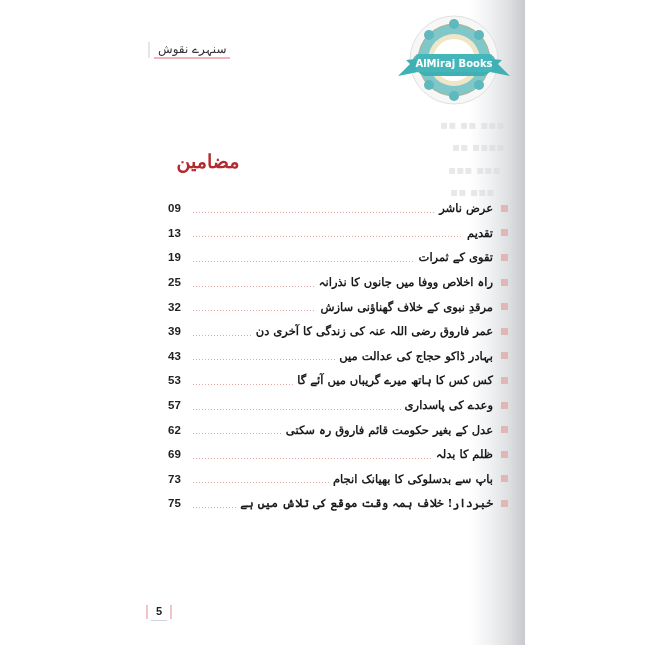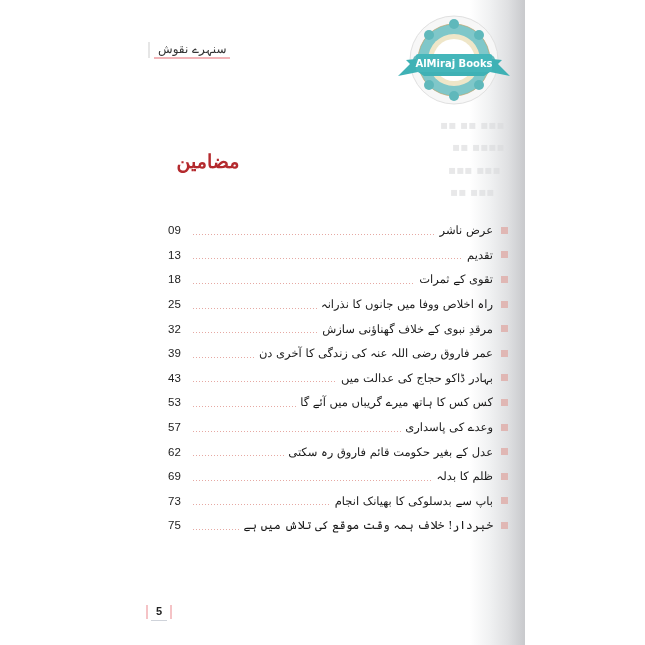--- a/index.html
+++ b/index.html
@@ -21,21 +21,21 @@
     .header-mark .txt {
       font-family: "DejaVu Serif", serif; font-size: 12px; color: #333; direction: rtl;
       border-bottom: 2px solid #f2b4b8; padding: 0 4px 1px;
     }
     .watermark { position: absolute; left: 394px; top: 14px; width: 120px; height: 100px; }
     .toc-title {
       position: absolute; left: 0; width: 416px; top: 150px; text-align: center;
       color: #b42a2e; font-family: "DejaVu Serif", serif; font-size: 19px; font-weight: bold;
       direction: rtl;
     }
-    .toc { position: absolute; left: 168px; top: 218px; width: 340px; }
+    .toc { position: absolute; left: 168px; top: 196px; width: 340px; font-weight: bold; }
     .row {
       position: relative; height: 24.6px; display: flex; align-items: center;
       flex-direction: row;
     }
     .row .num {
       font-family: "Liberation Sans", sans-serif; font-size: 11.5px; color: #222;
       width: 22px; flex: none;
     }
     .row .dots {
       flex: 1; height: 1px; margin: 0 2px; align-self: center; margin-top: 8px;
@@ -105,21 +105,21 @@
     <span class="label">عرض ناشر</span>
     <span class="bullet"></span>
   </div>
       <div class="row">
     <span class="num">13</span>
     <span class="dots"></span>
     <span class="label">تقدیم</span>
     <span class="bullet"></span>
   </div>
       <div class="row">
-    <span class="num">18</span>
+    <span class="num">19</span>
     <span class="dots"></span>
     <span class="label">تقوی کے ثمرات</span>
     <span class="bullet"></span>
   </div>
       <div class="row">
     <span class="num">25</span>
     <span class="dots"></span>
     <span class="label">راہ اخلاص ووفا میں جانوں کا نذرانہ</span>
     <span class="bullet"></span>
   </div>

